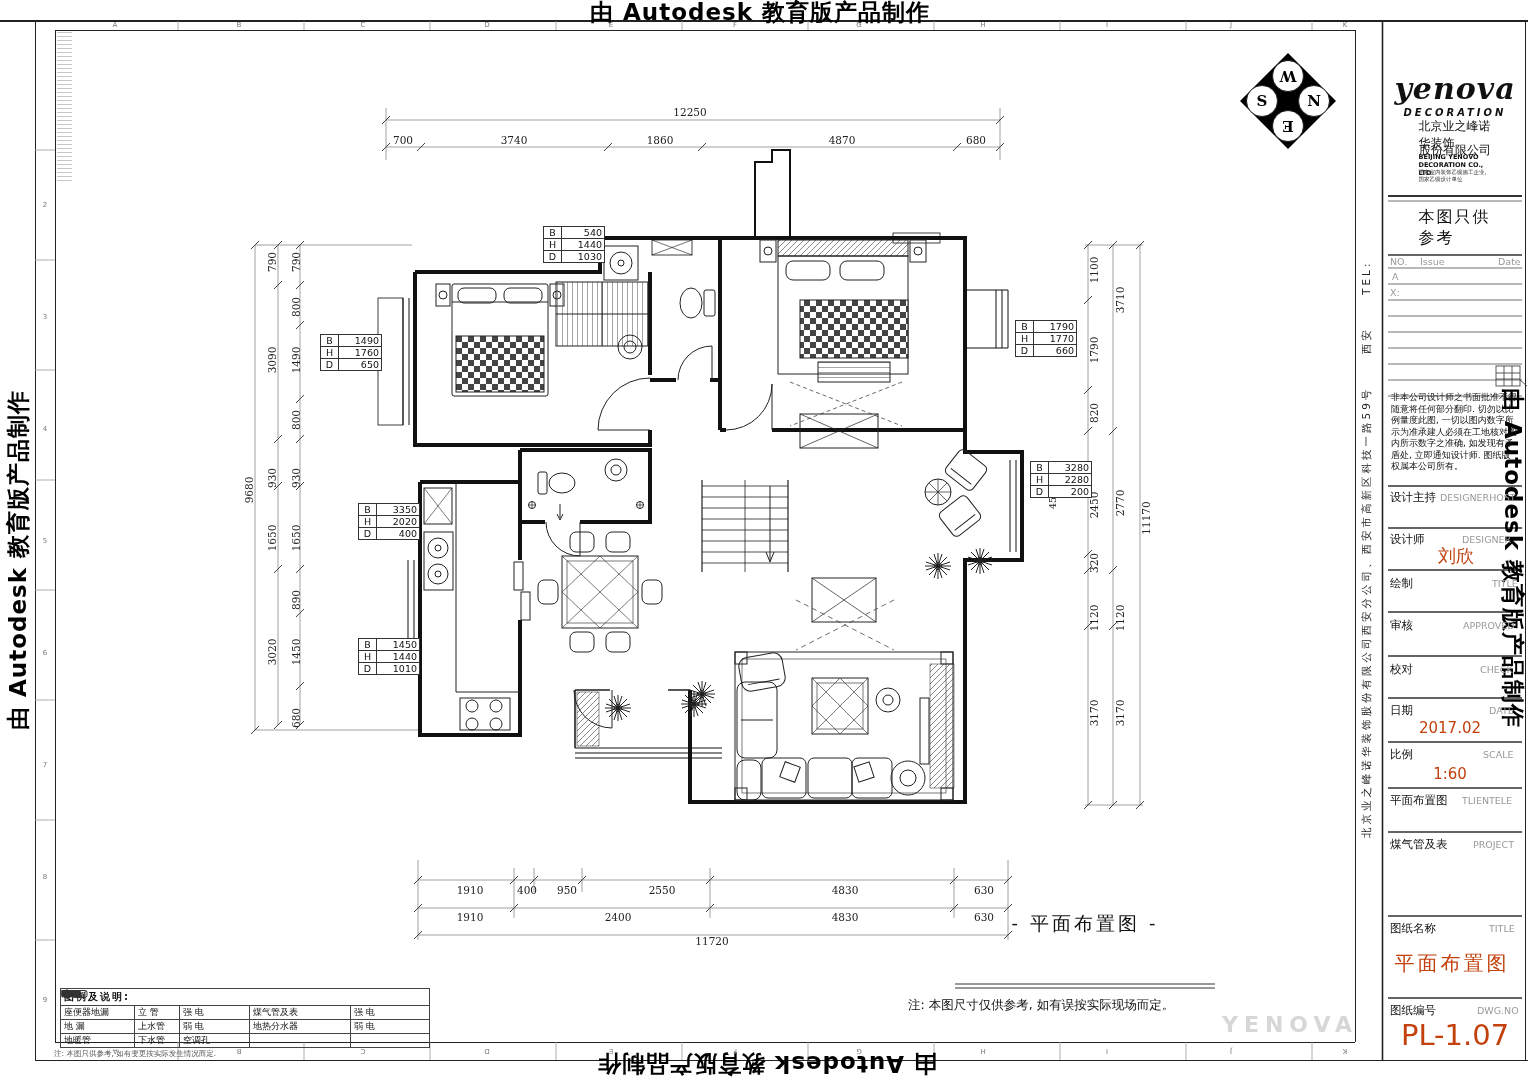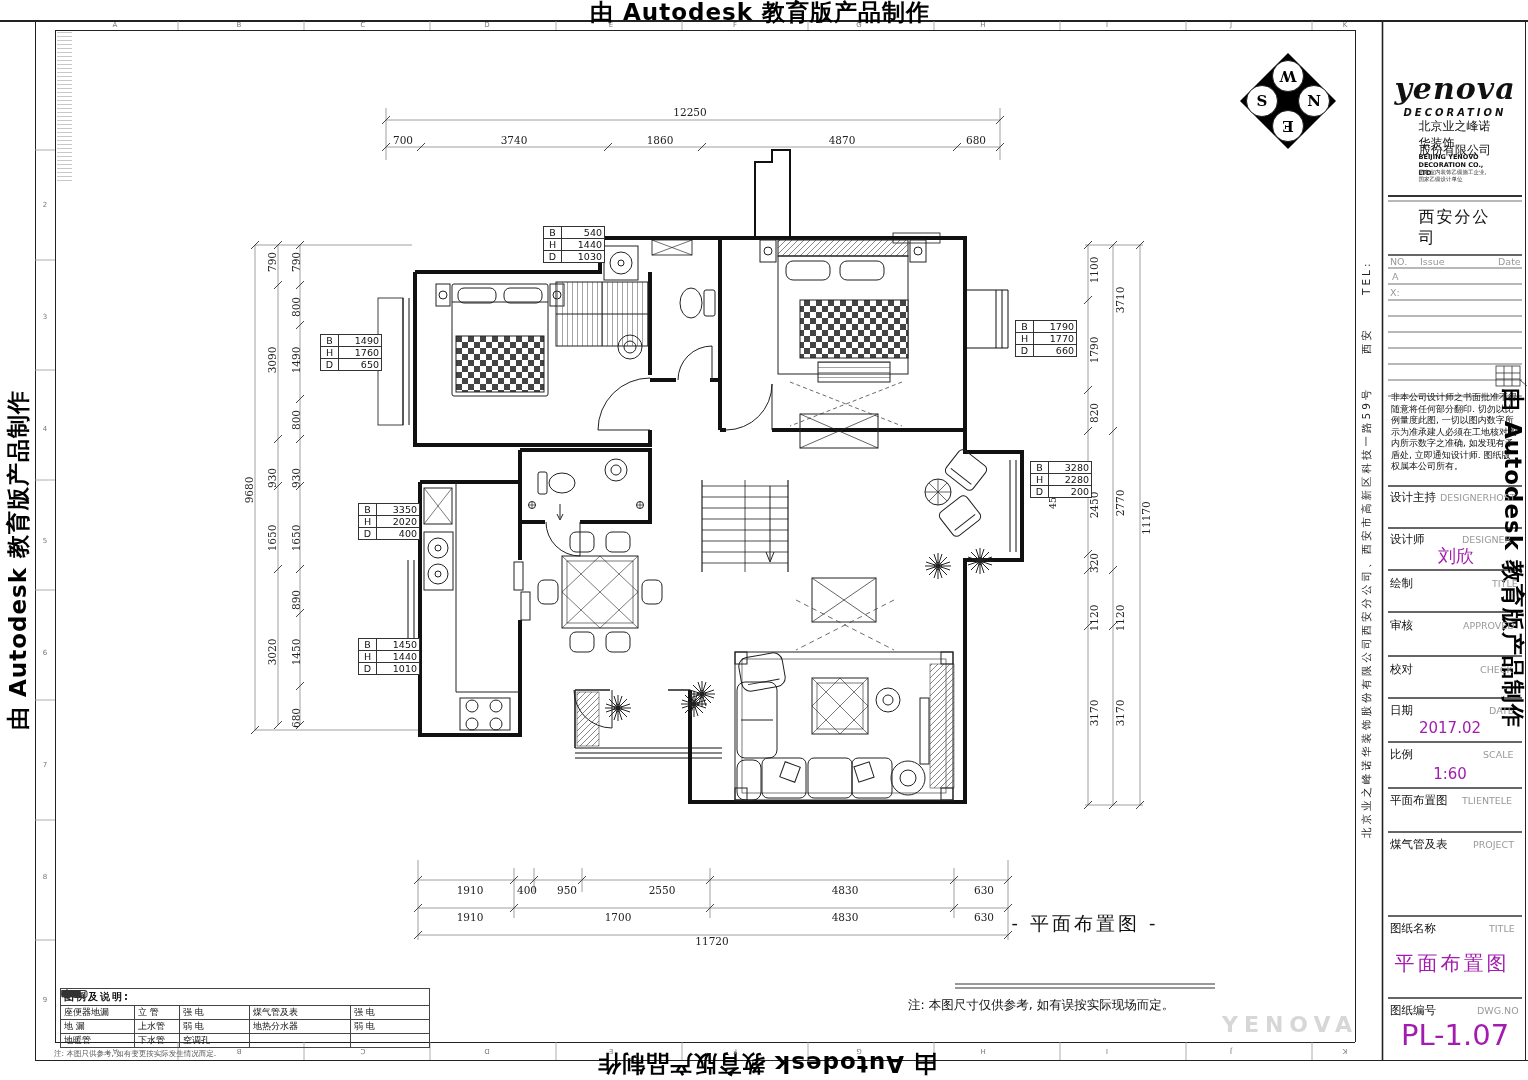--- a/index.html
+++ b/index.html
@@ -11,21 +11,21 @@
   .dimv{position:absolute;font:10.5px "DejaVu Serif",serif;color:#222;transform:translate(-50%,-50%) rotate(-90deg);white-space:nowrap;}
   .gref{position:absolute;font:7px "DejaVu Sans",sans-serif;color:#777;transform:translate(-50%,-50%);}
   .grefb{position:absolute;font:7px "DejaVu Sans",sans-serif;color:#777;transform:translate(-50%,-50%) rotate(180deg);}
   .stamp{position:absolute;font:bold 23px "DejaVu Sans",sans-serif;color:#000;white-space:nowrap;letter-spacing:1px;}
   .bhd{position:absolute;border-collapse:collapse;background:#fff;}
   .bhd td{border:1px solid #333;font:9.5px "DejaVu Sans",sans-serif;padding:0 2px;height:11px;line-height:11px;}
   .bhd td.k{width:13px;text-align:center;}
   .bhd td.v{width:38px;text-align:right;}
   .tb-label{position:absolute;font:11.5px "DejaVu Sans",sans-serif;color:#111;white-space:nowrap;}
   .tb-en{position:absolute;font:9.5px "DejaVu Sans",sans-serif;color:#999;white-space:nowrap;}
-  .tb-val{position:absolute;font:15px "DejaVu Sans",sans-serif;color:#a21caf;white-space:nowrap;transform:translateX(-50%);}
+  .tb-val{position:absolute;font:15px "DejaVu Sans",sans-serif;color:#c2410c;white-space:nowrap;transform:translateX(-50%);}
   #legend{position:absolute;left:60px;top:988px;border-collapse:collapse;}
   #legend td{border:1px solid #444;font:9px "DejaVu Sans",sans-serif;height:13px;padding:0 3px;white-space:nowrap;}
   #legend td.t{font:bold 10px "DejaVu Sans",sans-serif;height:16px;letter-spacing:2px;}
   .lic{display:inline-block;vertical-align:middle;margin-right:3px;}
   .side-rot{position:absolute;transform:rotate(-90deg);transform-origin:0 0;white-space:nowrap;
             font:10.5px "DejaVu Sans",sans-serif;color:#222;letter-spacing:3px;}
   .micro{position:absolute;left:57px;top:32px;width:15px;height:150px;
          background:repeating-linear-gradient(180deg,#9a9a9a 0 1px,transparent 1px 4px);opacity:.55;}
 </style>
 </head>
@@ -371,21 +371,21 @@
 <span class="dimv" style="left:1146px;top:518px">11170</span>
 <span class="dimv" style="left:1052px;top:500px;font-size:9.5px">450</span>
 
 <span class="dim" style="left:470px;top:890px">1910</span>
 <span class="dim" style="left:527px;top:890px">400</span>
 <span class="dim" style="left:567px;top:890px">950</span>
 <span class="dim" style="left:662px;top:890px">2550</span>
 <span class="dim" style="left:845px;top:890px">4830</span>
 <span class="dim" style="left:984px;top:890px">630</span>
 <span class="dim" style="left:470px;top:917px">1910</span>
-<span class="dim" style="left:618px;top:917px">1700</span>
+<span class="dim" style="left:618px;top:917px">2400</span>
 <span class="dim" style="left:845px;top:917px">4830</span>
 <span class="dim" style="left:984px;top:917px">630</span>
 <span class="dim" style="left:712px;top:941px">11720</span>
 
 <table class="bhd" style="left:543px;top:226px">
   <tbody>
         <tr>
           <td class="k">B</td>
           <td class="v">540</td>
         </tr>
@@ -558,21 +558,21 @@
 
 <div>
 
   <span class="abs" style="left:1455px;top:88px;transform:translate(-50%,-50%);font:bold italic 30px 'DejaVu Serif',serif;letter-spacing:1px">yenova</span>
   <span class="abs" style="left:1455px;top:112px;transform:translate(-50%,-50%);font:bold italic 10px 'DejaVu Sans',sans-serif;letter-spacing:3px">DECORATION</span>
   <span class="abs" style="left:1455px;top:135px;transform:translate(-50%,-50%);font:12px 'DejaVu Serif',serif">北京业之峰诺华装饰</span>
   <span class="abs" style="left:1455px;top:150px;transform:translate(-50%,-50%);font:12px 'DejaVu Serif',serif">股份有限公司</span>
   <span class="abs" style="left:1455px;top:165px;transform:translate(-50%,-50%);font:bold 6.5px 'DejaVu Sans',sans-serif">BEIJING YENOVO DECORATION CO., LTD</span>
   <span class="abs" style="left:1455px;top:176px;transform:translate(-50%,-50%);font:5.5px 'DejaVu Sans',sans-serif;color:#333">国家室内装饰乙级施工企业, 国家乙级设计单位</span>
 
-  <span class="abs" style="left:1455px;top:228px;transform:translate(-50%,-50%);font:16px 'DejaVu Sans',sans-serif;letter-spacing:2px">西安分公司</span>
+  <span class="abs" style="left:1455px;top:228px;transform:translate(-50%,-50%);font:16px 'DejaVu Sans',sans-serif;letter-spacing:2px">本图只供参考</span>
 
   <span class="tb-en" style="left:1390px;top:256px">NO.</span>
   <span class="tb-en" style="left:1420px;top:256px">Issue</span>
   <span class="tb-en" style="left:1498px;top:256px">Date</span>
   <span class="tb-en" style="left:1392px;top:271px">A</span>
   <span class="tb-en" style="left:1390px;top:287px">X:</span>
 
   <div class="abs" style="left:1391px;top:392px;width:126px;font:9px 'DejaVu Sans',sans-serif;line-height:11.5px;color:#111">非本公司设计师之书面批准不得随意将任何部分翻印. 切勿以比例量度此图, 一切以图内数字所示为准承建人必须在工地核对图内所示数字之准确, 如发现有矛盾处, 立即通知设计师. 图纸版权属本公司所有。</div>
 
   <span class="tb-label" style="left:1390px;top:490px">设计主持</span>

